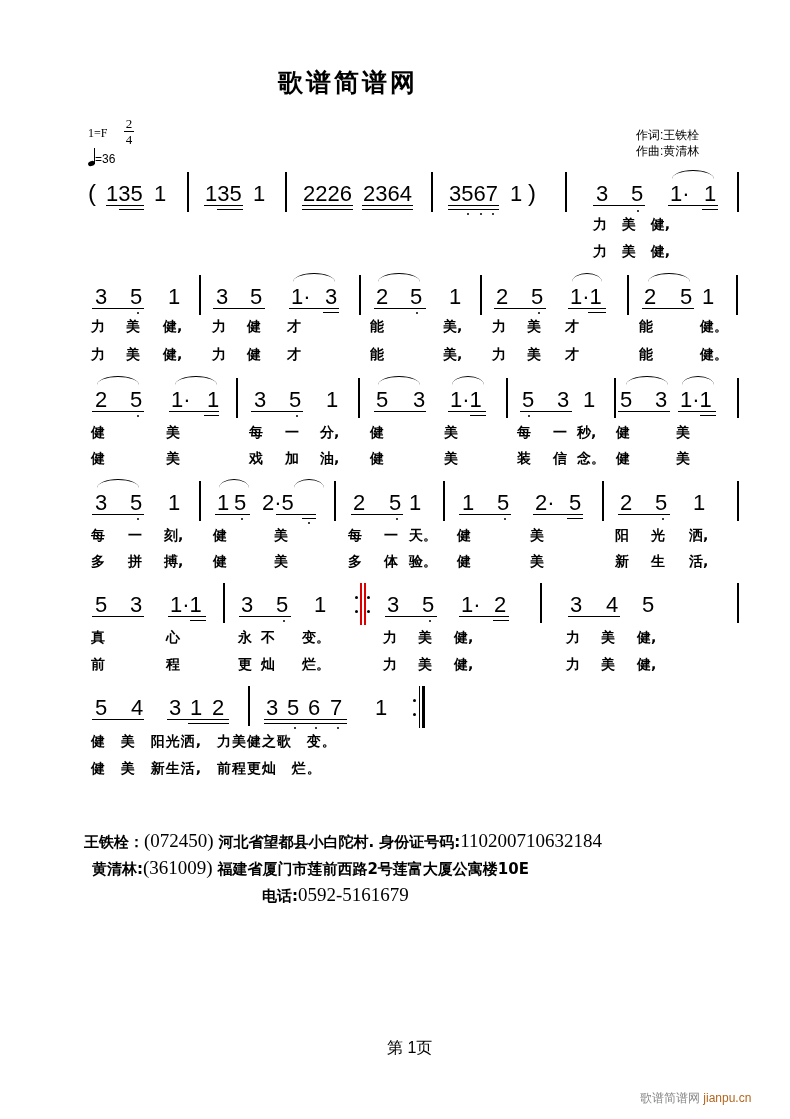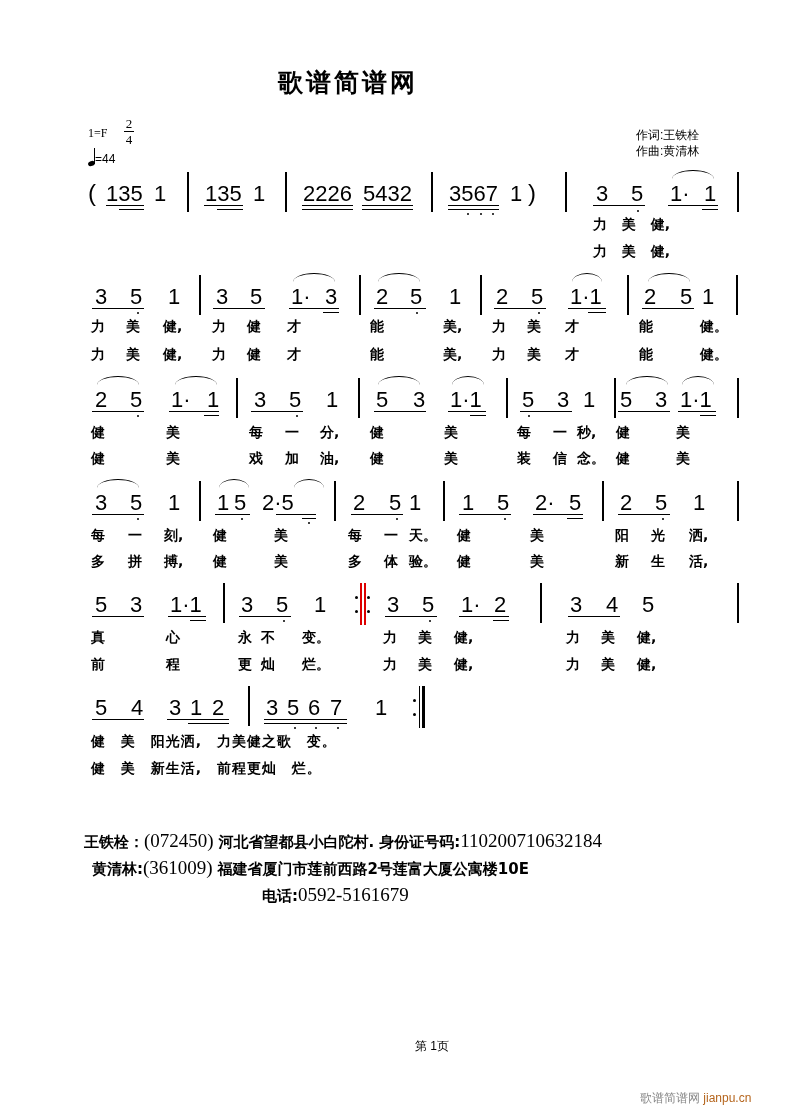--- a/index.html
+++ b/index.html
@@ -15,35 +15,35 @@
   .credits { left:636px; top:127px; font-size:12px; line-height:16px; }
   .n { position:absolute; font-family:"Liberation Sans", sans-serif; font-size:22px; line-height:24px; }
   .ul { position:absolute; height:1.3px; background:#000; }
   .bar { position:absolute; width:1.5px; background:#000; }
   .dot { position:absolute; width:2px; height:2px; background:#000; border-radius:50%; }
   .tie { position:absolute; border-top:1.3px solid #000; border-radius:50% 50% 0 0 / 100% 100% 0 0; height:8px; }
   .ly { position:absolute; font-family:"DejaVu Sans", sans-serif; font-size:14px; font-weight:bold; line-height:16px; white-space:pre; letter-spacing:0px; }
   .red { position:absolute; width:1.5px; background:#d00; }
   .footer { position:absolute; font-family:"Liberation Serif", serif; font-size:19px; white-space:pre; }
   .footer b { font-family:"DejaVu Sans", sans-serif; font-size:15px; }
-  .page { left:387px; top:1038px; font-size:12px;margin-left:28px; }
+  .page { left:387px; top:1038px; font-size:16px; }
   .wm { left:640px; top:1090px; font-size:12px; color:#888; }
   .wm span { color:#b5651d;margin-top:35px; }
 </style>
 </head>
 <body>
 
 <div class="abs title">歌谱简谱网</div>
 <div class="abs key">1=F</div>
 <div class="abs frac">
   <div>2</div>
   <div class="line">4</div>
 </div>
 <div class="abs tempo">
-  <span class="note-head"></span><span class="stem"></span><span>=44</span>
+  <span class="note-head"></span><span class="stem"></span><span>=36</span>
 </div>
 <div class="abs credits">
   <div>作词:王铁栓</div>
   <div>作曲:黄清林</div>
 </div>
 
 <div>
   <div class="n" style="left:88px;top:181px;font-size:24px">(</div>
   <div class="n" style="left:106px;top:182px">135</div>
   <div class="ul" style="left:106px;top:205px;width:38px"></div>
@@ -51,21 +51,21 @@
   <div class="n" style="left:154px;top:182px">1</div>
   <div class="bar" style="left:187px;top:172px;height:40px"></div>
   <div class="n" style="left:205px;top:182px">135</div>
   <div class="ul" style="left:204px;top:205px;width:39px"></div>
   <div class="ul" style="left:217px;top:209px;width:26px"></div>
   <div class="n" style="left:253px;top:182px">1</div>
   <div class="bar" style="left:285px;top:172px;height:40px"></div>
   <div class="n" style="left:303px;top:182px">2226</div>
   <div class="ul" style="left:302px;top:205px;width:51px"></div>
   <div class="ul" style="left:302px;top:209px;width:51px"></div>
-  <div class="n" style="left:363px;top:182px">5432</div>
+  <div class="n" style="left:363px;top:182px">2364</div>
   <div class="ul" style="left:362px;top:205px;width:51px"></div>
   <div class="ul" style="left:362px;top:209px;width:51px"></div>
   <div class="bar" style="left:431px;top:172px;height:40px"></div>
   <div class="n" style="left:449px;top:182px">3567</div>
   <div class="ul" style="left:448px;top:205px;width:51px"></div>
   <div class="ul" style="left:448px;top:209px;width:51px"></div>
   <div class="dot" style="left:467px;top:213px"></div>
   <div class="dot" style="left:480px;top:213px"></div>
   <div class="dot" style="left:492px;top:213px"></div>
   <div class="n" style="left:510px;top:182px">1</div>

